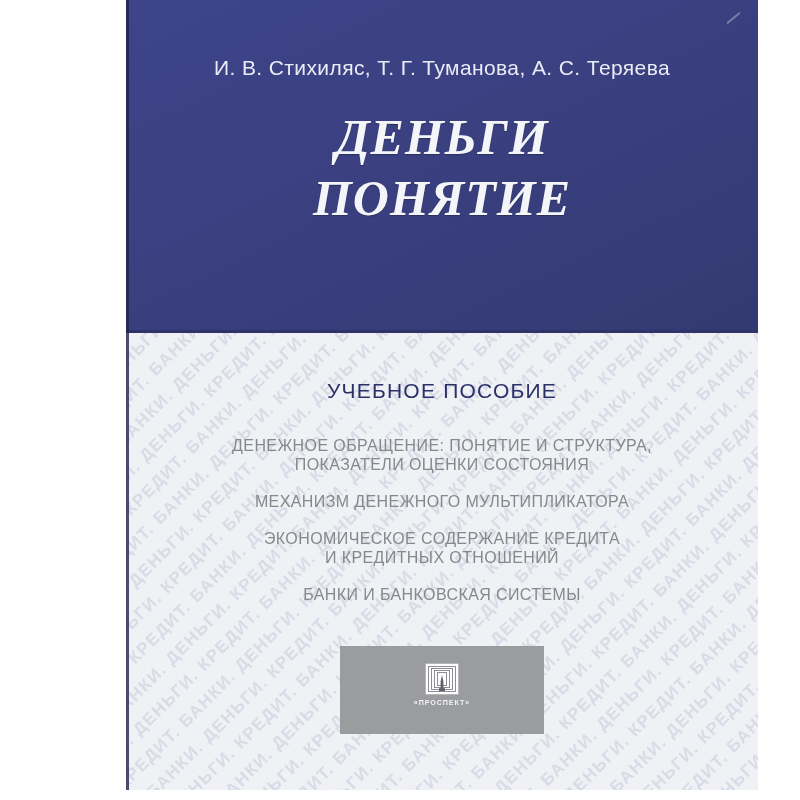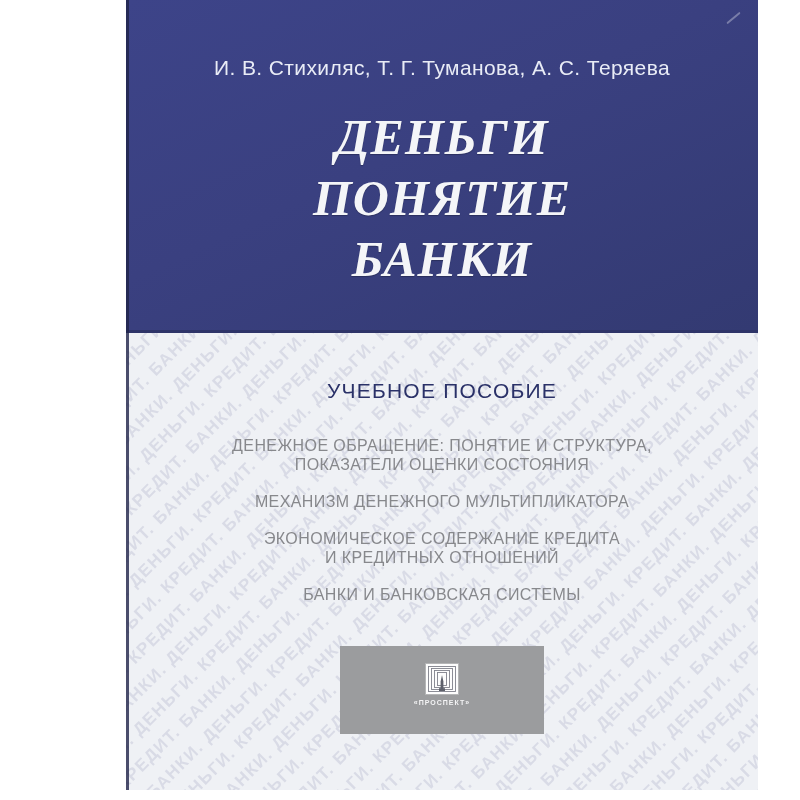--- a/index.html
+++ b/index.html
@@ -88,21 +88,20 @@
 </head>
 <body>
 
 <div class="book">
 
   <div class="blue-section">
     <div class="authors">И. В. Стихиляс, Т. Г. Туманова, А. С. Теряева</div>
     <div class="title">
       <div class="title-line">ДЕНЬГИ</div>
       <div class="title-line">ПОНЯТИЕ</div>
-      <div class="title-line">БАНКИ</div>
     </div>
     <div class="scratch"></div>
   </div>
 
   <div class="light-section">
     <div class="watermark" aria-hidden="true">
         <div class="wm-row" style="margin-left: 0px;">ДЕНЬГИ. КРЕДИТ. БАНКИ.  ДЕНЬГИ. КРЕДИТ. БАНКИ.  ДЕНЬГИ. КРЕДИТ. БАНКИ.  ДЕНЬГИ. КРЕДИТ. БАНКИ.  ДЕНЬГИ. КРЕДИТ. БАНКИ.  ДЕНЬГИ. КРЕДИТ. БАНКИ.  ДЕНЬГИ. КРЕДИТ. БАНКИ.  ДЕНЬГИ. КРЕДИТ. БАНКИ.  ДЕНЬГИ. КРЕДИТ. БАНКИ.  ДЕНЬГИ. КРЕДИТ. БАНКИ.  ДЕНЬГИ. КРЕДИТ. БАНКИ.  ДЕНЬГИ. КРЕДИТ. БАНКИ.  ДЕНЬГИ. КРЕДИТ. БАНКИ.  ДЕНЬГИ. КРЕДИТ. БАНКИ.  ДЕНЬГИ. КРЕДИТ. БАНКИ.  ДЕНЬГИ. КРЕДИТ. БАНКИ.  </div>
         <div class="wm-row" style="margin-left: -73px;">ДЕНЬГИ. КРЕДИТ. БАНКИ.  ДЕНЬГИ. КРЕДИТ. БАНКИ.  ДЕНЬГИ. КРЕДИТ. БАНКИ.  ДЕНЬГИ. КРЕДИТ. БАНКИ.  ДЕНЬГИ. КРЕДИТ. БАНКИ.  ДЕНЬГИ. КРЕДИТ. БАНКИ.  ДЕНЬГИ. КРЕДИТ. БАНКИ.  ДЕНЬГИ. КРЕДИТ. БАНКИ.  ДЕНЬГИ. КРЕДИТ. БАНКИ.  ДЕНЬГИ. КРЕДИТ. БАНКИ.  ДЕНЬГИ. КРЕДИТ. БАНКИ.  ДЕНЬГИ. КРЕДИТ. БАНКИ.  ДЕНЬГИ. КРЕДИТ. БАНКИ.  ДЕНЬГИ. КРЕДИТ. БАНКИ.  ДЕНЬГИ. КРЕДИТ. БАНКИ.  ДЕНЬГИ. КРЕДИТ. БАНКИ.  </div>
         <div class="wm-row" style="margin-left: -146px;">ДЕНЬГИ. КРЕДИТ. БАНКИ.  ДЕНЬГИ. КРЕДИТ. БАНКИ.  ДЕНЬГИ. КРЕДИТ. БАНКИ.  ДЕНЬГИ. КРЕДИТ. БАНКИ.  ДЕНЬГИ. КРЕДИТ. БАНКИ.  ДЕНЬГИ. КРЕДИТ. БАНКИ.  ДЕНЬГИ. КРЕДИТ. БАНКИ.  ДЕНЬГИ. КРЕДИТ. БАНКИ.  ДЕНЬГИ. КРЕДИТ. БАНКИ.  ДЕНЬГИ. КРЕДИТ. БАНКИ.  ДЕНЬГИ. КРЕДИТ. БАНКИ.  ДЕНЬГИ. КРЕДИТ. БАНКИ.  ДЕНЬГИ. КРЕДИТ. БАНКИ.  ДЕНЬГИ. КРЕДИТ. БАНКИ.  ДЕНЬГИ. КРЕДИТ. БАНКИ.  ДЕНЬГИ. КРЕДИТ. БАНКИ.  </div>
         <div class="wm-row" style="margin-left: -29px;">ДЕНЬГИ. КРЕДИТ. БАНКИ.  ДЕНЬГИ. КРЕДИТ. БАНКИ.  ДЕНЬГИ. КРЕДИТ. БАНКИ.  ДЕНЬГИ. КРЕДИТ. БАНКИ.  ДЕНЬГИ. КРЕДИТ. БАНКИ.  ДЕНЬГИ. КРЕДИТ. БАНКИ.  ДЕНЬГИ. КРЕДИТ. БАНКИ.  ДЕНЬГИ. КРЕДИТ. БАНКИ.  ДЕНЬГИ. КРЕДИТ. БАНКИ.  ДЕНЬГИ. КРЕДИТ. БАНКИ.  ДЕНЬГИ. КРЕДИТ. БАНКИ.  ДЕНЬГИ. КРЕДИТ. БАНКИ.  ДЕНЬГИ. КРЕДИТ. БАНКИ.  ДЕНЬГИ. КРЕДИТ. БАНКИ.  ДЕНЬГИ. КРЕДИТ. БАНКИ.  ДЕНЬГИ. КРЕДИТ. БАНКИ.  </div>

